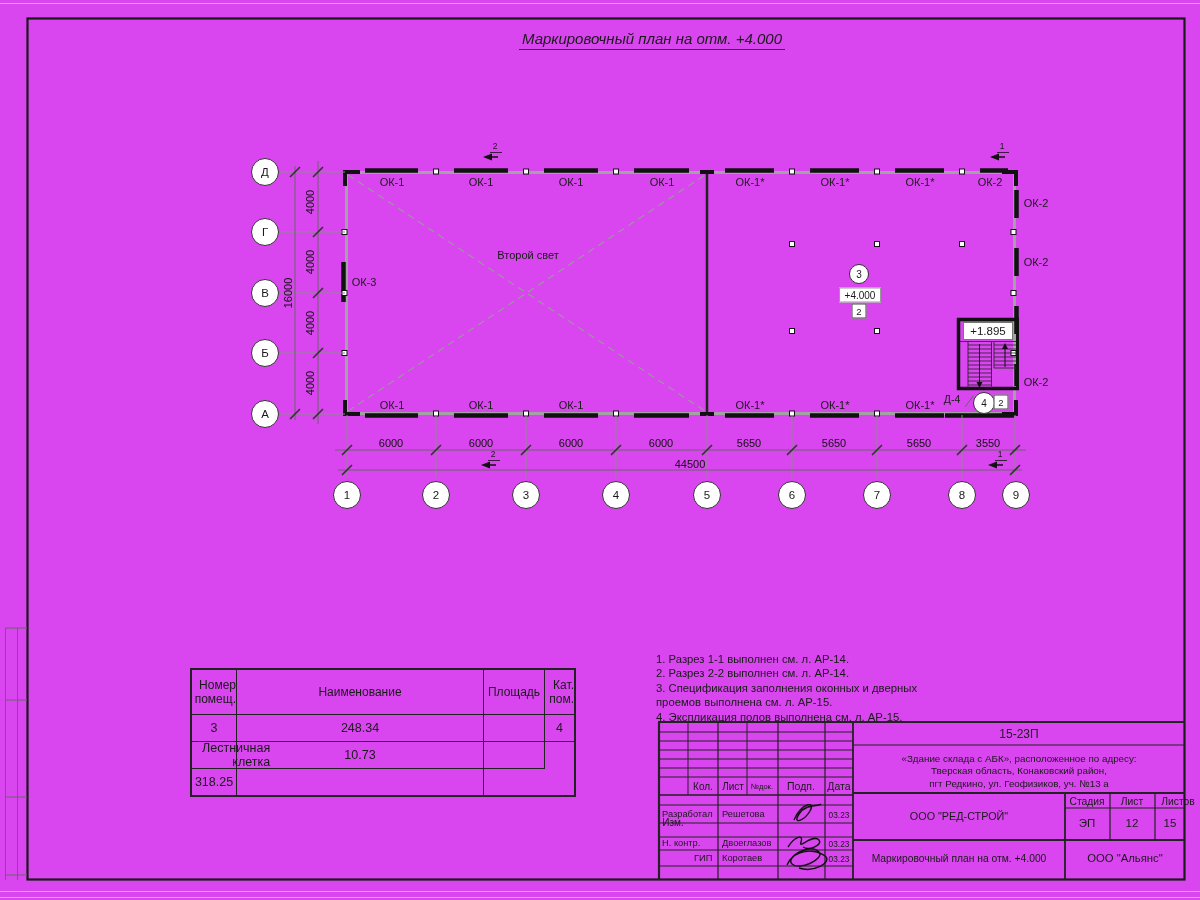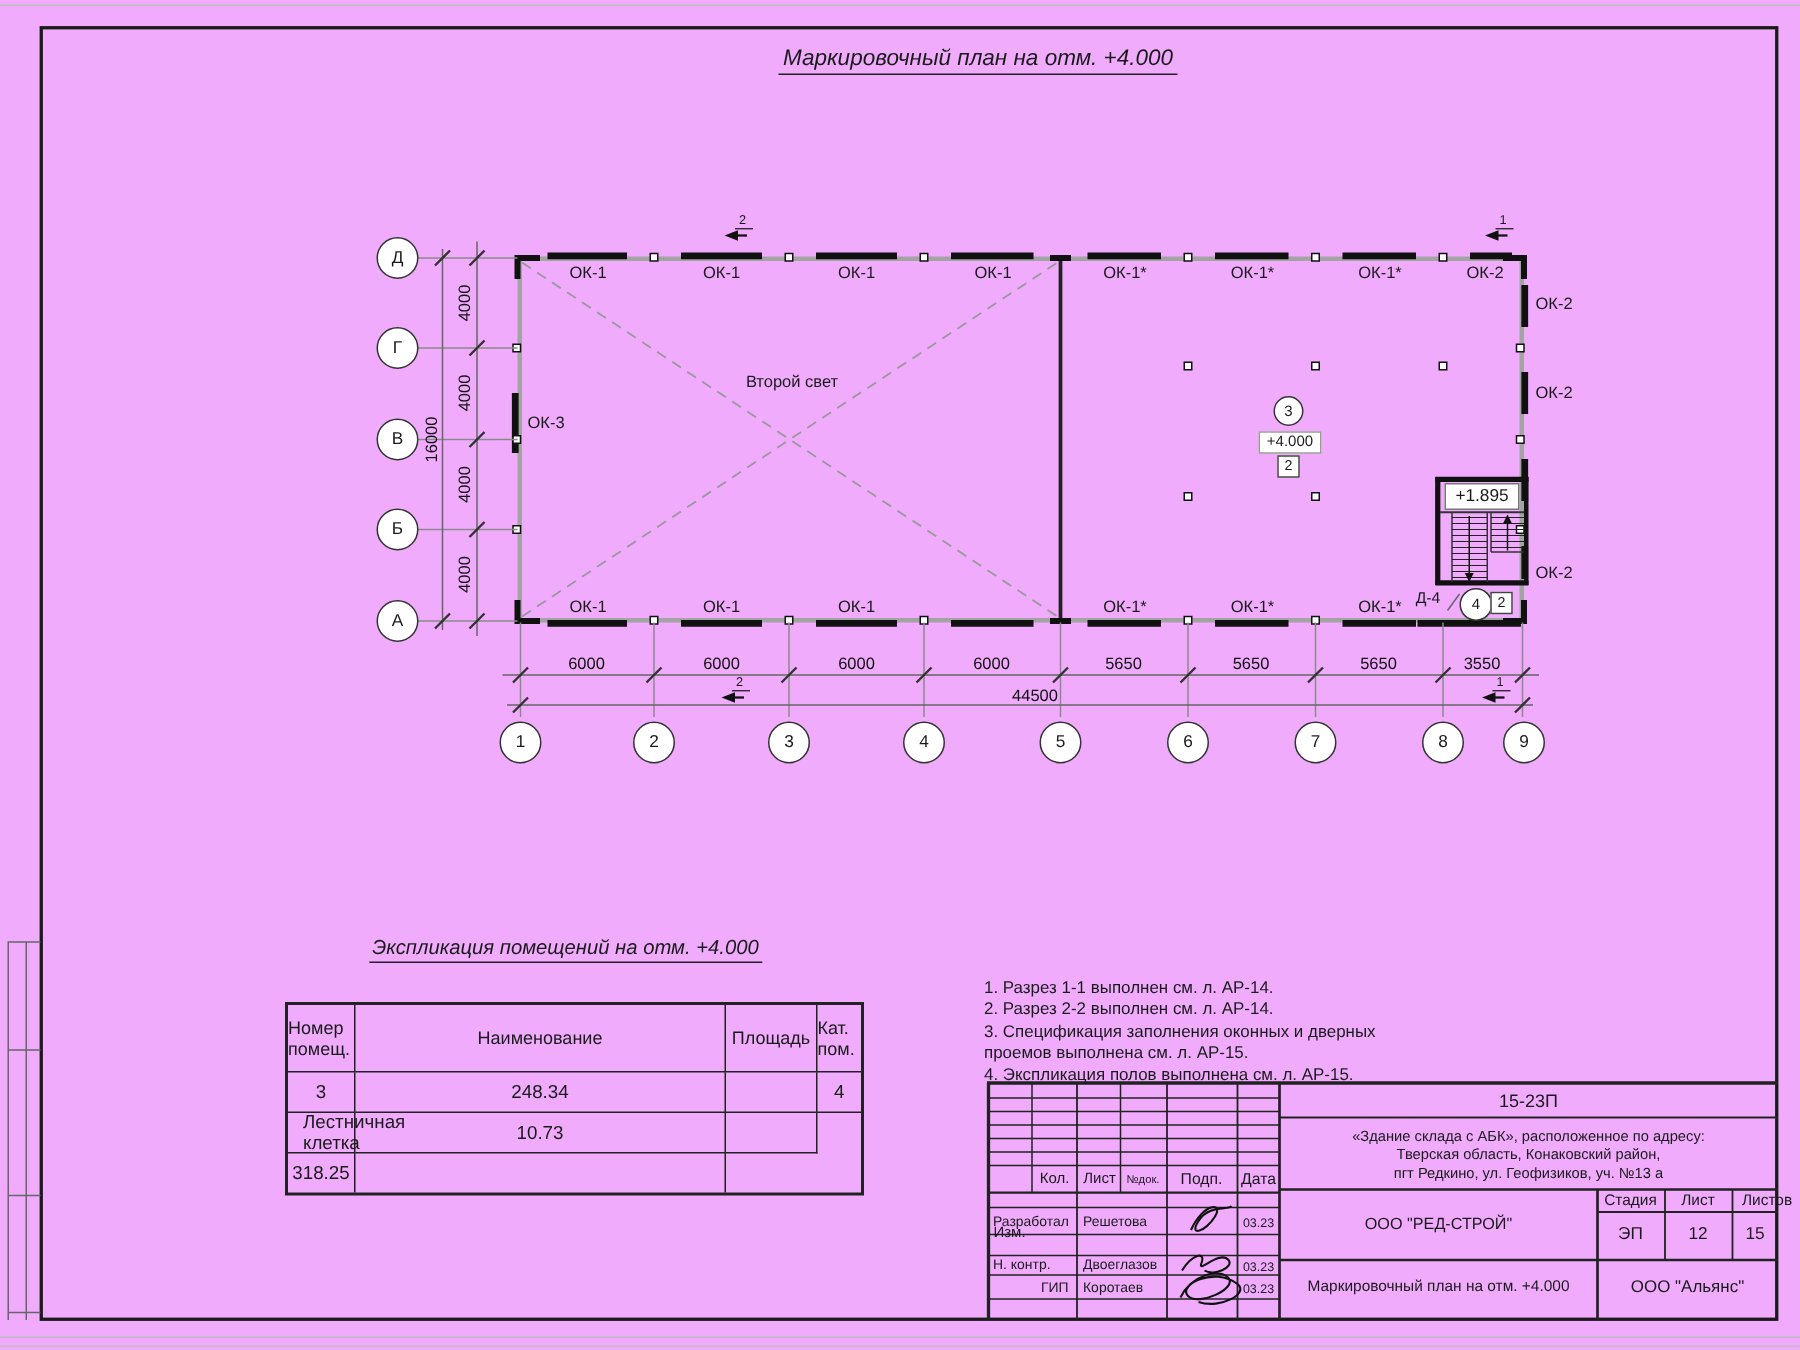--- a/index.html
+++ b/index.html
@@ -1,35 +1,35 @@
 <!DOCTYPE html>
 <html><head>
 <meta charset="utf-8">
 <style>
   html,body{margin:0;padding:0;background:#fff;}
-  #sheet{position:relative;width:1200px;height:900px;background:#f0abfc;overflow:hidden;
+  #sheet{position:relative;width:1200px;height:900px;background:#d946ef;overflow:hidden;
          font-family:"Liberation Sans",sans-serif;color:#1a1a1a;}
   svg.lines{position:absolute;left:0;top:0;z-index:1;}
   .t{position:absolute;z-index:2;white-space:nowrap;transform:translate(-50%,-50%);text-align:center;}
   .rot{position:absolute;z-index:2;white-space:nowrap;transform:translate(-50%,-50%) rotate(-90deg);}
   .bubble{position:absolute;z-index:2;transform:translate(-50%,-50%);border:1.3px solid #333;border-radius:50%;
           background:#fff;display:flex;align-items:center;justify-content:center;}
   .box{position:absolute;z-index:2;transform:translate(-50%,-50%);border:1px solid #888;background:#fff;
        display:flex;align-items:center;justify-content:center;}
   .sq{position:absolute;z-index:2;transform:translate(-50%,-50%);border:1px solid #444;background:#fff;
       display:flex;align-items:center;justify-content:center;}
   .title-main{font-size:15px;font-style:italic;border-bottom:1px solid #222;padding:0 3px 2px 3px;}
   .title-expl{font-size:13.5px;font-style:italic;border-bottom:1px solid #222;padding:0 2px 2px 2px;}
   .wlbl{font-size:11px;}
   .dim{font-size:11px;color:#111;}
   
   #expl-table{position:absolute;left:190px;top:668px;z-index:2;border:2px solid #222;
               display:grid;grid-template-columns:45px 247px 61px 29px;grid-template-rows:45px 27px 27px 26px;}
   #expl-table .c{border-right:1px solid #222;border-bottom:1px solid #222;display:flex;align-items:center;
-                 justify-content:center;font-size:12px;line-height:14px;text-align:left;}
+                 justify-content:center;font-size:12px;line-height:14px;text-align:right;}
   #expl-table .c:nth-child(4n){border-right:none;}
   #expl-table .c.lastrow{border-bottom:none;}
   #expl-table .c.name{justify-content:flex-start;padding-left:10px;font-size:12.5px;}
   #expl-table .c.val{font-size:12.5px;}
   
   #notes{position:absolute;left:656px;top:652px;z-index:2;font-size:11.3px;line-height:14.4px;}
   .stamp-t{position:absolute;z-index:3;white-space:nowrap;transform:translate(-50%,-50%);text-align:center;}
   .stamp-l{position:absolute;z-index:3;white-space:nowrap;transform:translate(0,-50%);}
 </style>
 </head>
@@ -217,21 +217,20 @@
 
   <div class="bubble" style="left:859px;top:274px;width:18px;height:18px;font-size:10px;border-width:1px;">3</div>
   <div class="box" style="left:860px;top:295px;width:40px;height:13px;font-size:10px;border-color:#999;">+4.000</div>
   <div class="sq" style="left:859px;top:311px;width:13px;height:13px;font-size:9.5px;">2</div>
 
   <div class="box" style="left:988px;top:331px;width:48px;height:16px;font-size:11.5px;border-color:#777;">+1.895</div>
   <div class="t" style="left:952px;top:399px;font-size:10.5px;">Д-4</div>
   <div class="bubble" style="left:984px;top:403px;width:20px;height:20px;font-size:10px;border-width:1px;">4</div>
   <div class="sq" style="left:1001px;top:402px;width:13px;height:13px;font-size:9.5px;">2</div>
 
-  <div class="t title-expl" style="left:377px;top:633px;">Экспликация помещений на отм. +4.000</div>
   <div id="expl-table">
     <div class="c">Номер помещ.</div>
     <div class="c">Наименование</div>
     <div class="c">Площадь</div>
     <div class="c">Кат. пом.</div>
     <div class="c val">3</div>
     <div class="c val">248.34</div>
     <div class="c"></div>
     <div class="c val">4</div>
     <div class="c name">Лестничная клетка</div>

